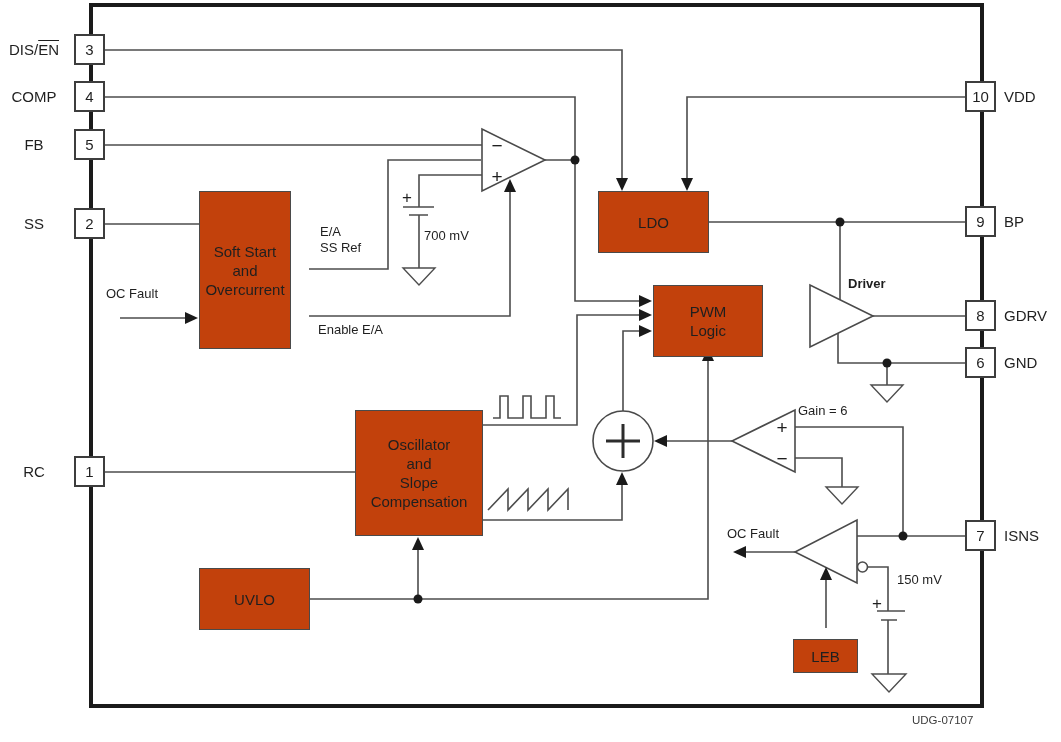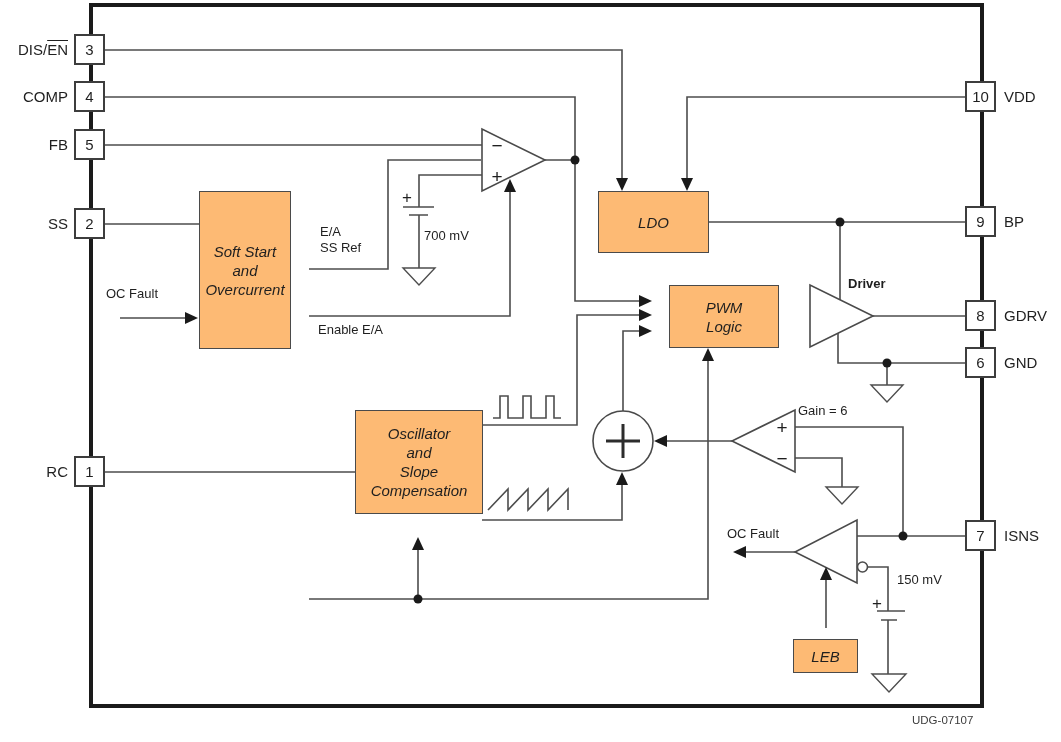--- a/index.html
+++ b/index.html
@@ -3,31 +3,31 @@
 <meta charset="utf-8">
 <style>
   html,body{margin:0;padding:0;background:#ffffff;}
   #stage{
     position:relative;width:1061px;height:742px;
     font-family:"Liberation Sans", sans-serif;
     color:#1f1f1f;background:#ffffff;overflow:hidden;
   }
   #wires{position:absolute;left:0;top:0;}
   .block{
-    position:absolute;box-sizing:border-box;background:#fdba74;
+    position:absolute;box-sizing:border-box;background:#c2410c;
     border:1.6px solid #4a4a4a;display:flex;align-items:center;justify-content:center;
-    text-align:center;font-size:15px;line-height:19px;white-space:pre-line;font-style:italic;
+    text-align:center;font-size:15px;line-height:19px;white-space:pre-line;
   }
   .pinbox{
     position:absolute;box-sizing:border-box;width:31px;height:31px;background:#fff;
     border:2px solid #3d3d3d;display:flex;align-items:center;justify-content:center;
     font-size:15px;
   }
   .pinlabel{position:absolute;font-size:15px;height:18px;line-height:18px;}
-  .pinlabel.left{left:0;width:68px;text-align:right;}
+  .pinlabel.left{left:0;width:68px;text-align:center;}
   .pinlabel.right{left:1004px;width:70px;text-align:left;}
   .ov{text-decoration:overline;}
   .lbl{position:absolute;font-size:13px;line-height:16px;white-space:pre-line;}
   .sym{position:absolute;transform:translate(-50%,-50%);font-size:19px;line-height:19px;}
   .sym.small{font-size:17px;}
   .code{position:absolute;font-size:11.5px;color:#3c3c3c;}
 </style>
 </head>
 <body>
 
@@ -120,26 +120,27 @@
       <polygon points="418,537 412,550 424,550"></polygon>
       <polygon points="826,567 820,580 832,580"></polygon>
       <polygon points="654,441 667,435 667,447"></polygon>
       <polygon points="733,552 746,546 746,558"></polygon>
     </g>
   </svg>
 
   <div class="block" style="left:199px;top:191px;width:92px;height:158px;">Soft Start
 and
 Overcurrent</div>
-  <div class="block" style="left:355px;top:410px;width:128px;height:104px;">Oscillator
+  <div class="block" style="left:355px;top:410px;width:128px;height:126px;">Oscillator
 and
 Slope
 Compensation</div>
+  <div class="block" style="left:199px;top:568px;width:111px;height:62px;">UVLO</div>
   <div class="block" style="left:598px;top:191px;width:111px;height:62px;">LDO</div>
-  <div class="block" style="left:653px;top:285px;width:110px;height:63px;margin-left:16px;">PWM
+  <div class="block" style="left:653px;top:285px;width:110px;height:72px;">PWM
 Logic</div>
   <div class="block" style="left:793px;top:628px;width:65px;height:34px;margin-top:11px;">LEB</div>
 
   <div class="pinlabel left" style="top:41px;"><span>DIS/</span><span class="ov">EN</span></div>
   <div class="pinbox" style="left:74px;top:34px;">3</div>
   <div class="pinlabel left" style="top:88px;">COMP</div>
   <div class="pinbox" style="left:74px;top:81px;">4</div>
   <div class="pinlabel left" style="top:136px;">FB</div>
   <div class="pinbox" style="left:74px;top:129px;">5</div>
   <div class="pinlabel left" style="top:215px;">SS</div>

